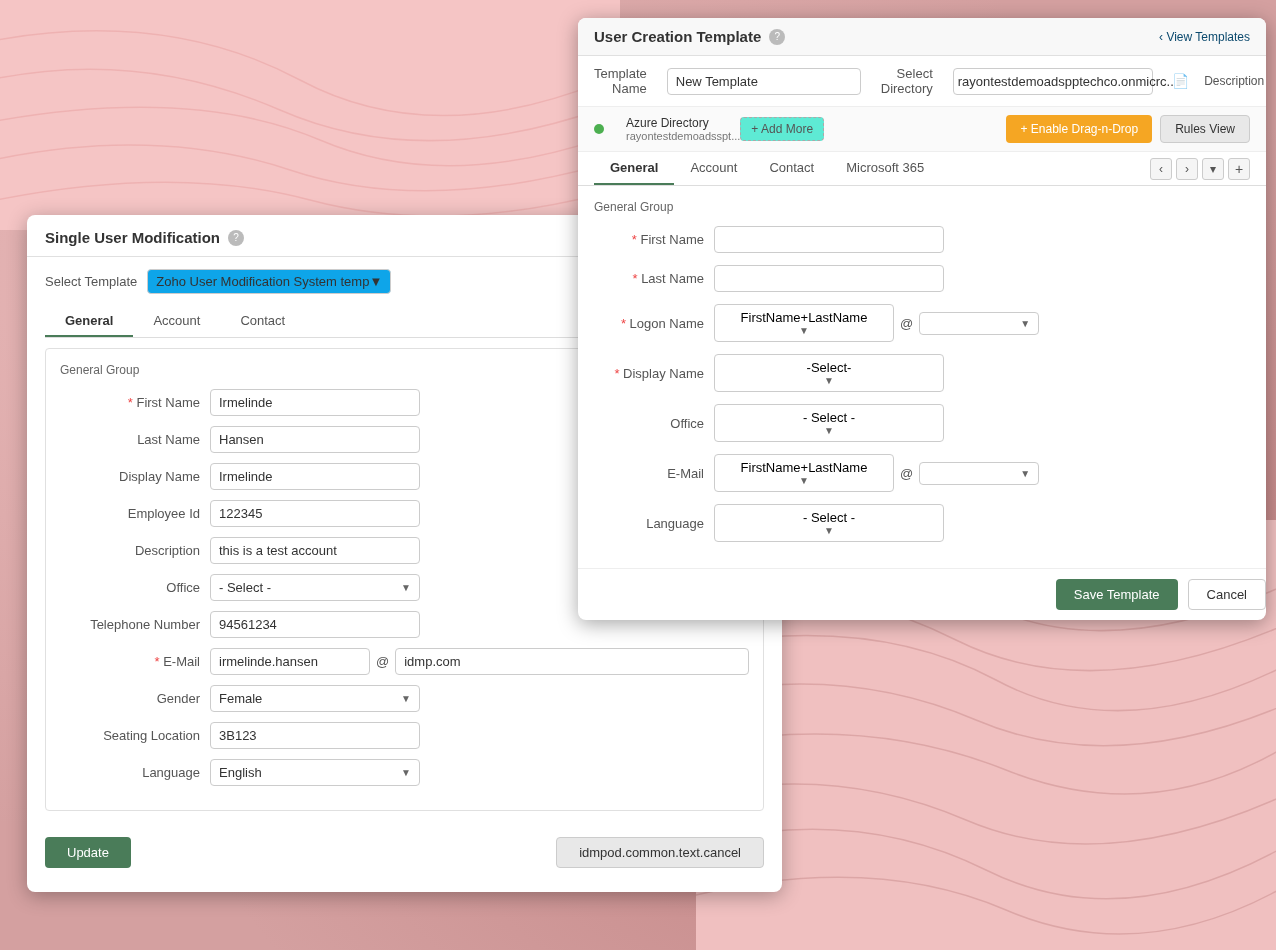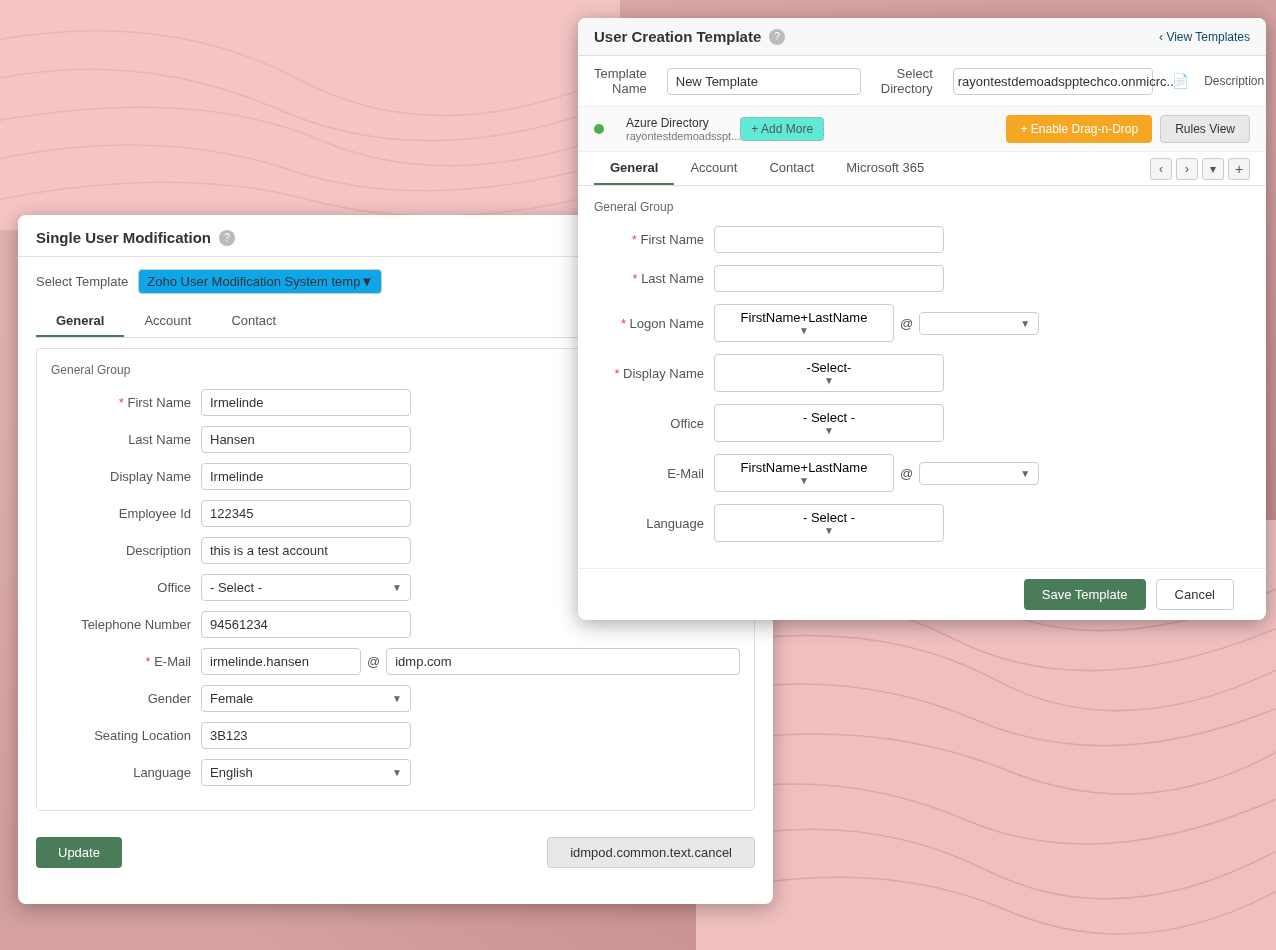--- a/index.html
+++ b/index.html
@@ -48,26 +48,26 @@
       height: 430px;
       background: #f0c0c0;
       border-radius: 20px 0 0 0;
       overflow: hidden;
     }
 
     
     .modal-single-user {
       position: absolute;
       top: 215px;
-      left: 18px;
+      left: 27px;
       width: 755px;
       background: #fff;
       border-radius: 8px;
       box-shadow: 0 4px 20px rgba(0,0,0,0.3);
-      padding-bottom: 32px;
+      padding-bottom: 20px;
     }
 
     .modal-header {
       display: flex;
       align-items: center;
       padding: 14px 18px 10px;
       border-bottom: 1px solid #e0e0e0;
       gap: 8px;
     }
 
@@ -543,21 +543,21 @@
     .caret {
       font-size: 10px;
       color: #666;
     }
 
     
     .tpl-footer {
       display: flex;
       justify-content: flex-end;
       gap: 10px;
-      padding: 10px 32px;
+      padding: 10px 0;
       border-top: 1px solid #eee;
     }
 
     .btn-save-tpl {
       background: #4a7c59;
       color: #fff;
       border: none;
       border-radius: 4px;
       padding: 7px 18px;
       font-size: 13px;

